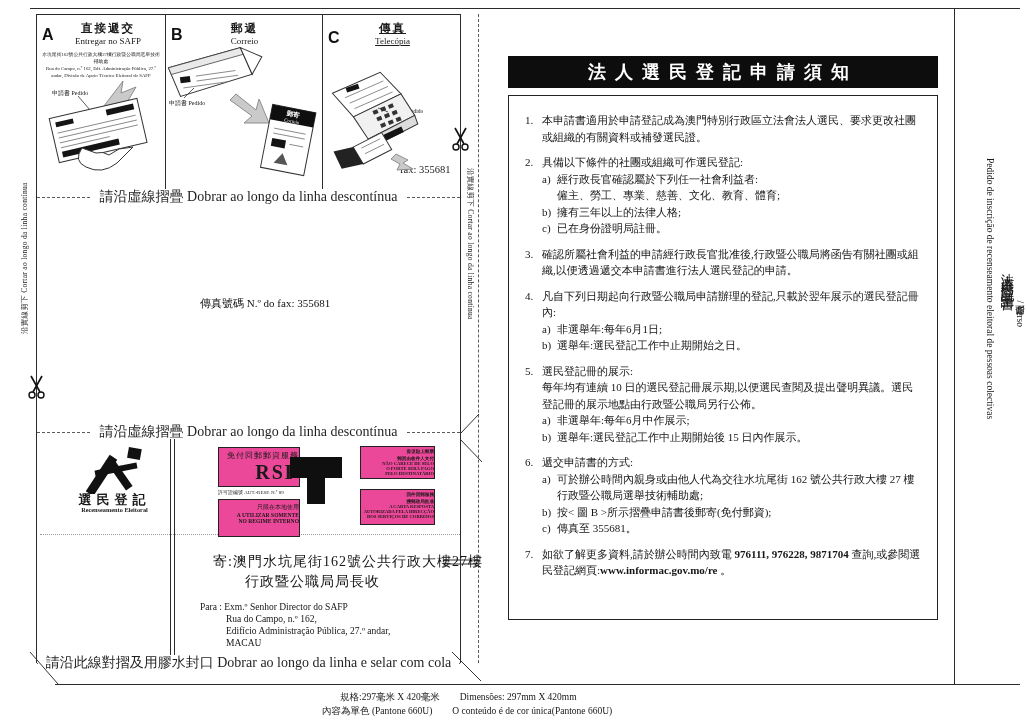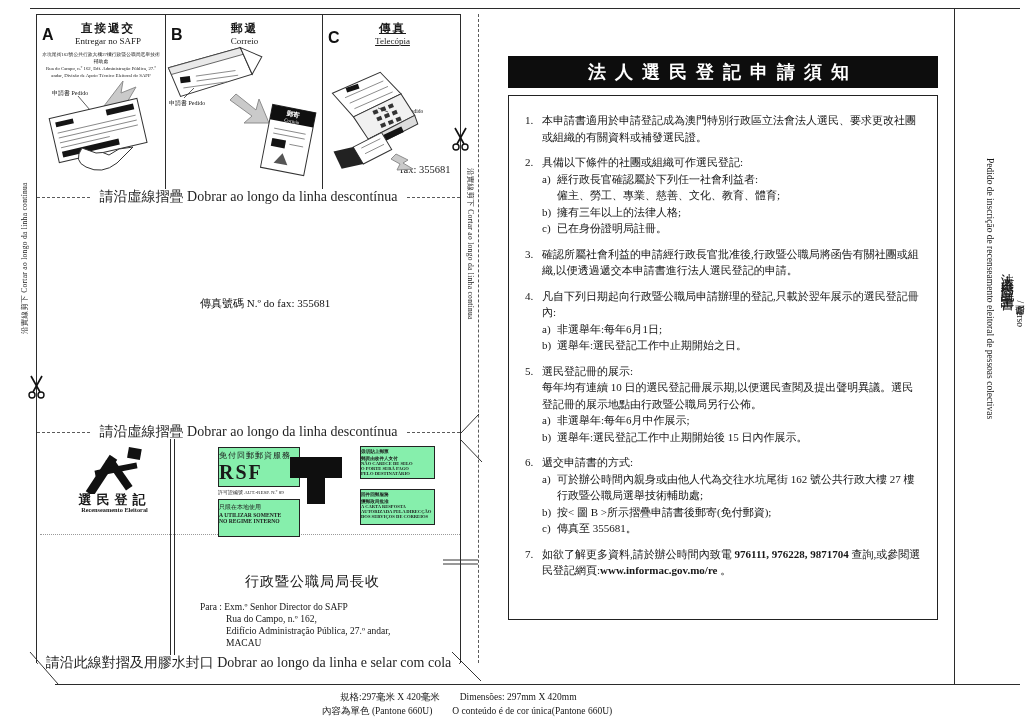--- a/index.html
+++ b/index.html
@@ -40,21 +40,21 @@
   .ntext{flex:1;}
   .nsub{display:flex;}
   .nlab{flex:none;width:15px;}
   .nst{flex:1;}
   .ind{margin-left:15px;}
   
   .logo-zh{position:absolute;left:47px;top:491px;width:135px;text-align:center;
            font-size:13px;font-weight:bold;letter-spacing:5px;}
   .logo-pt{position:absolute;left:47px;top:506px;width:135px;text-align:center;
            font-size:6.3px;font-weight:bold;}
-  .stampbox{position:absolute;border:1.2px solid #222;background:#86efac;text-align:left;box-sizing:border-box;}
+  .stampbox{position:absolute;border:1.2px solid #222;background:#ec4899;text-align:right;box-sizing:border-box;}
   .rsf-h{font-size:8px;letter-spacing:1px;padding-top:2px;}
   .rsf-big{font:bold 20px "Liberation Serif",serif;letter-spacing:2px;line-height:22px;}
   .permit{position:absolute;left:218px;top:489px;width:82px;font-size:5px;color:#222;text-align:left;}
   .sb-l{font-size:6px;line-height:1.5;padding-top:3px;}
   .sb-s{font-size:4.6px;line-height:1.5;padding-top:2px;font-weight:bold;}
   .tbar{position:absolute;left:290px;top:457px;width:52px;height:21px;background:#0f0f0f;}
   .tstem{position:absolute;left:307px;top:478px;width:18px;height:26px;background:#0f0f0f;}
   .addr-zh{position:absolute;font-size:14px;color:#141414;letter-spacing:1px;}
   .addr-pt{position:absolute;font-size:9.5px;line-height:1.3;color:#141414;margin-top:8px;}
   .vtext{position:absolute;writing-mode:vertical-rl;color:#161616;}
@@ -238,20 +238,21 @@
     <div style="font-size:4.6px;font-weight:bold;">PELO DESTINATÁRIO</div>
   </div>
   <div class="stampbox" style="left:360px;top:489px;width:75px;height:36px;">
     <div class="sb-s">回件回郵服務</div>
     <div style="font-size:4.6px;font-weight:bold;">獲郵政局批准</div>
     <div style="font-size:4.6px;font-weight:bold;">A CARTA RESPOSTA</div>
     <div style="font-size:4.6px;font-weight:bold;">AUTORIZADA PELA DIRECÇÃO</div>
     <div style="font-size:4.6px;font-weight:bold;">DOS SERVIÇOS DE CORREIOS</div>
   </div>
 
+  <div class="addr-zh" style="left:213px;top:553px;">寄:澳門水坑尾街162號公共行政大樓27樓</div>
   <div class="addr-zh" style="left:245px;top:573px;">行政暨公職局局長收</div>
   <div class="addr-pt" style="left:200px;top:593px;">Para : Exm.º Senhor Director do SAFP</div>
   <div class="addr-pt" style="left:226px;top:605px;">Rua do Campo, n.º 162,</div>
   <div class="addr-pt" style="left:226px;top:617px;">Edifício Administração Pública, 27.º andar,</div>
   <div class="addr-pt" style="left:226px;top:629px;">MACAU</div>
 
   <div class="ntitlebar">法人選民登記申請須知</div>
   <div class="nbox">
 
     <div class="nitem">

